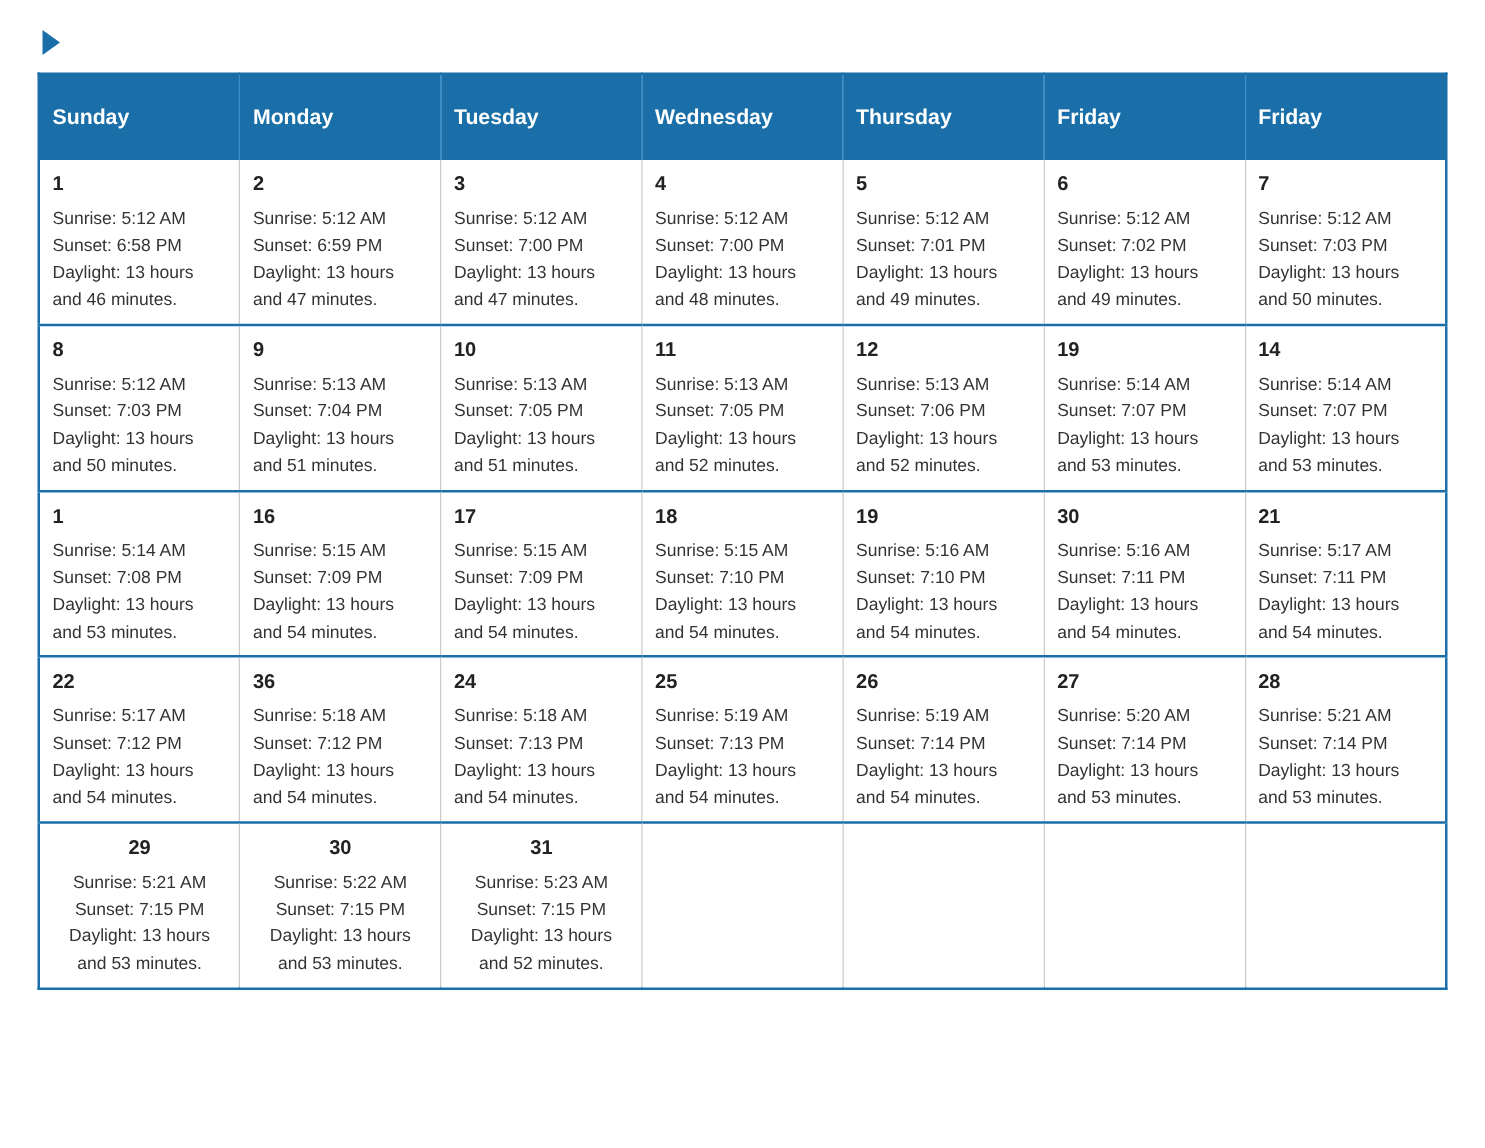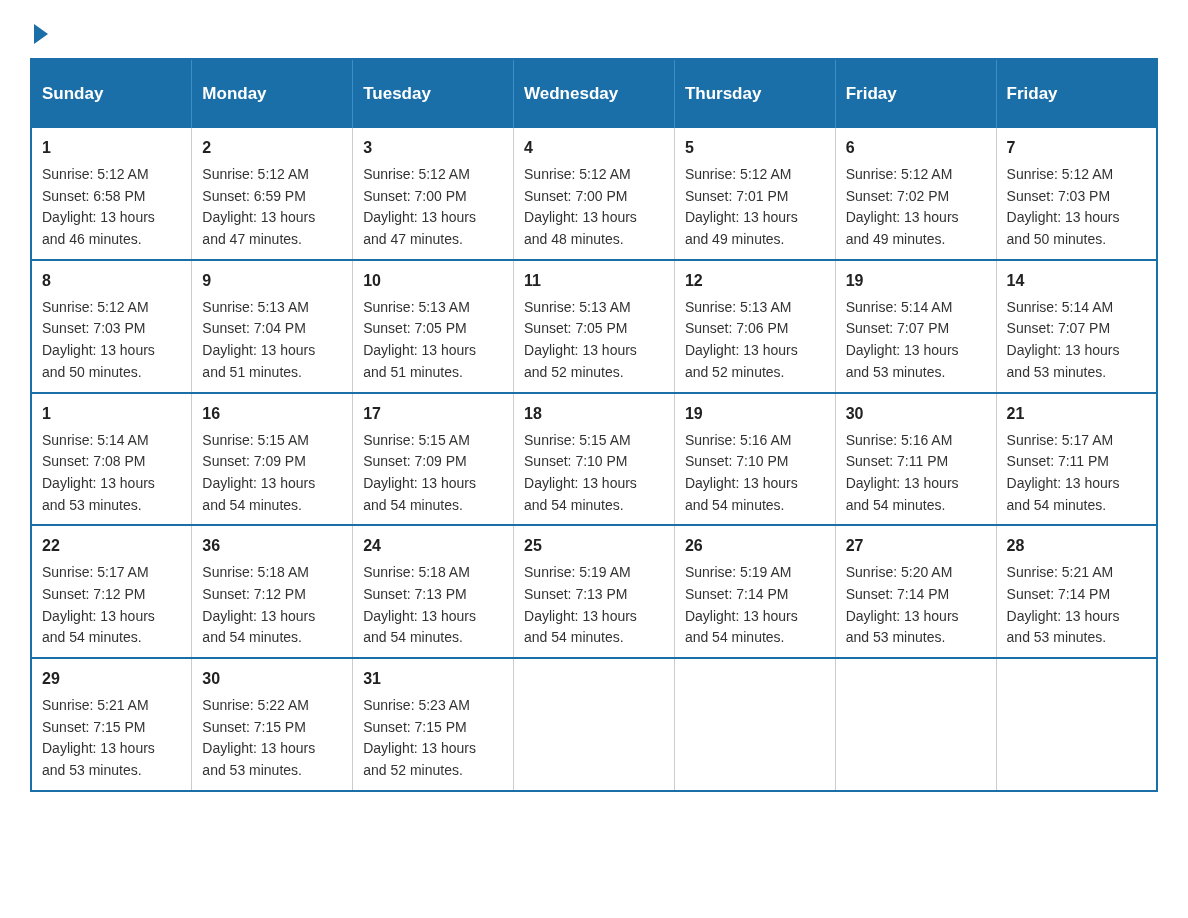--- a/index.html
+++ b/index.html
@@ -84,20 +84,21 @@
       border-right: 1px solid #ccc;
       border-bottom: 2px solid #1a6fa8;
       width: 14.28%;
       min-height: 100px;
       font-size: 13.5px;
       color: #333;
       line-height: 1.5;
     }
     .calendar-table tr:last-child td {
       border-bottom: none;
+      text-align: center;
     }
     .calendar-table td:last-child {
       border-right: none;
     }
     .day-number {
       font-size: 16px;
       font-weight: bold;
       color: #222;
       display: block;
       margin-bottom: 4px;

